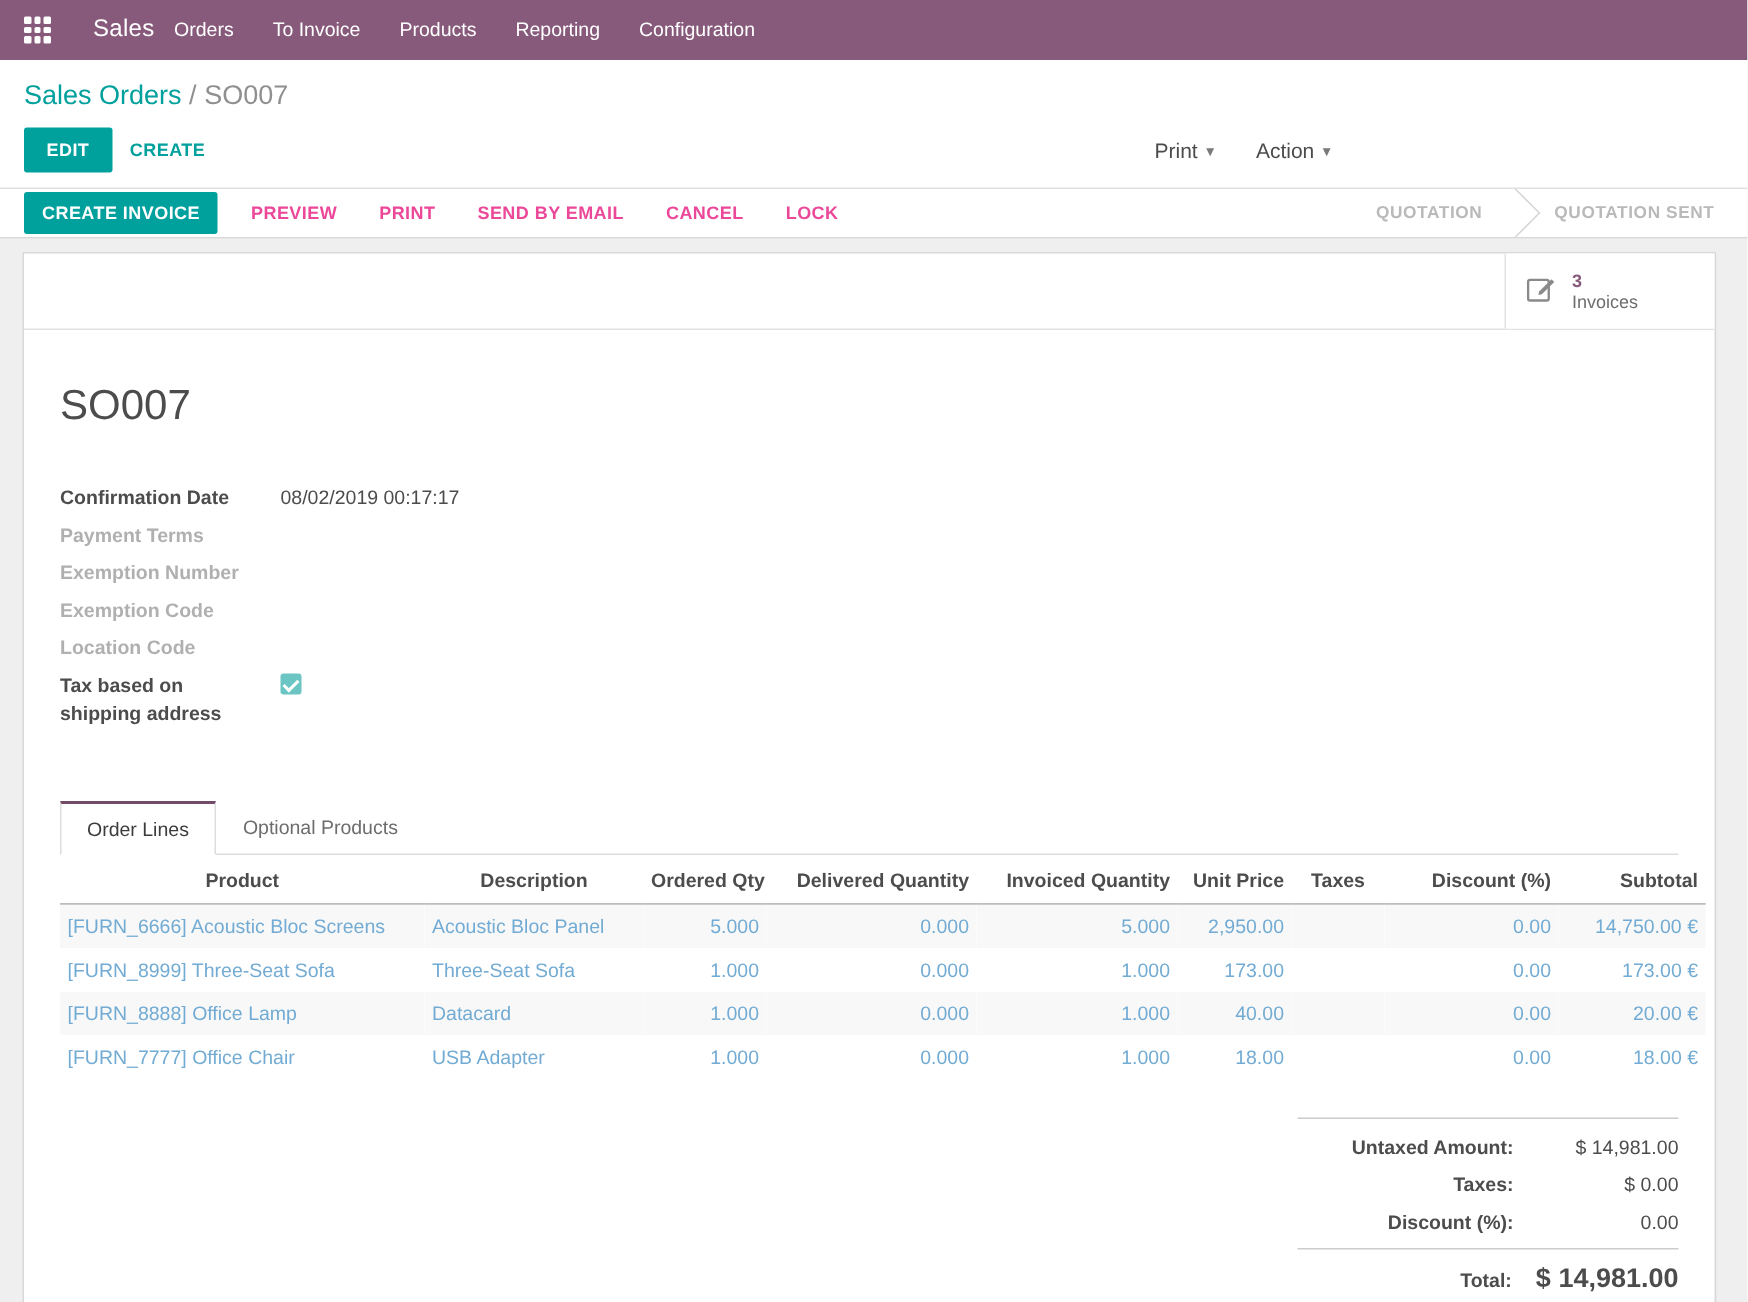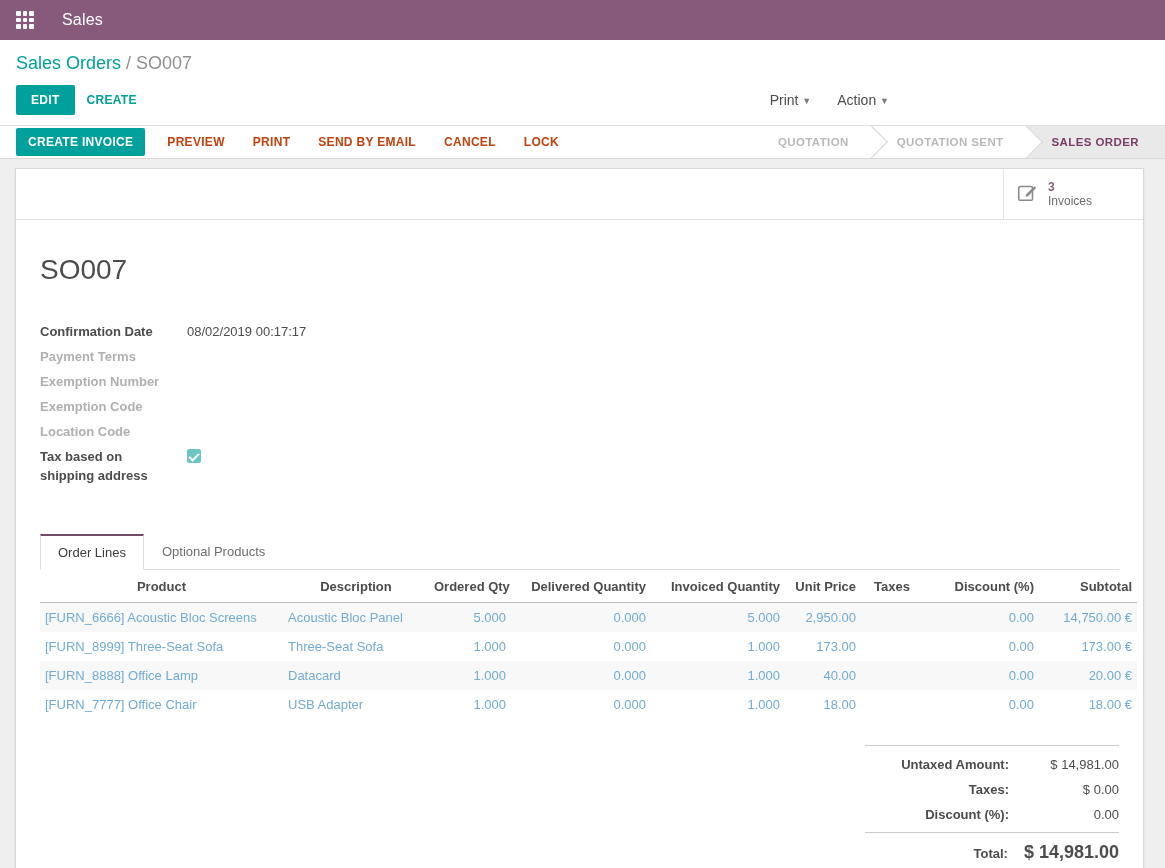--- a/index.html
+++ b/index.html
@@ -36,21 +36,21 @@
   .btn-link { color:#00a09d; padding:8px 12px; }
   .cp-right { margin-left:auto; margin-right:260px; display:flex; gap:26px; }
   .dropdown-toggle { font-size:14px; color:#4c4c4c; cursor:pointer; background:none; border:none;
     font-family:inherit; }
   .caret { font-size:9px; color:#7a7a7a; position:relative; top:-1px; }
 
   
   .statusbar { background:#fff; border-bottom:1px solid #d8d8d8; height:33px;
     display:flex; align-items:stretch; overflow:hidden; }
   .statusbar-left { display:flex; align-items:center; padding-left:16px; gap:4px; }
-  .sb-btn { font-size:12px; font-weight:bold; letter-spacing:.3px; color:#c2410c;
+  .sb-btn { font-size:12px; font-weight:bold; letter-spacing:.3px; color:#ec4899;
     padding:7px 12px; background:none; border:none; cursor:pointer; font-family:inherit; }
   .sb-btn.primary { background:#00a09d; color:#fff; border-radius:2px; margin-right:6px; }
   .stages { margin-left:auto; display:flex; align-items:stretch; }
   .stage { position:relative; display:flex; align-items:center; padding:0 22px 0 26px;
     font-size:11.5px; font-weight:bold; letter-spacing:.4px; color:#b9b9b9; cursor:pointer; }
   .stage::after { content:''; position:absolute; right:-12px; top:4px; width:23px; height:23px;
     transform:rotate(45deg); background:#fff; border-top:1px solid #d5d5d5;
     border-right:1px solid #d5d5d5; z-index:2; }
   .stage.active { background:#e9e9e9; color:#7a3d67; padding-right:26px; }
   .stage.active::after { display:none; }
@@ -119,20 +119,27 @@
       <span></span>
       <span></span>
       <span></span>
       <span></span>
       <span></span>
       <span></span>
       <span></span>
       <span></span>
   </div>
   <div class="navbar-brand">Sales</div>
+  <div class="navbar-menu">
+    <div class="menu-item">Orders</div>
+    <div class="menu-item">To Invoice</div>
+    <div class="menu-item">Products</div>
+    <div class="menu-item">Reporting</div>
+    <div class="menu-item">Configuration</div>
+  </div>
 </div>
 
 <div class="control-panel">
   <div class="breadcrumb">
     <span class="bc-parent">Sales Orders</span>
     <span class="bc-sep">/</span>
     <span class="bc-current">SO007</span>
   </div>
   <div class="cp-buttons">
     <button class="btn btn-primary">EDIT</button>
@@ -155,21 +162,20 @@
     <button class="sb-btn primary">CREATE INVOICE</button>
     <button class="sb-btn">PREVIEW</button>
     <button class="sb-btn">PRINT</button>
     <button class="sb-btn">SEND BY EMAIL</button>
     <button class="sb-btn">CANCEL</button>
     <button class="sb-btn">LOCK</button>
   </div>
   <div class="stages">
     <div class="stage">QUOTATION</div>
     <div class="stage">QUOTATION SENT</div>
-    <div class="stage active">SALES ORDER</div>
   </div>
 </div>
 
 <div class="sheet-wrap">
   <div class="sheet">
 
     <div class="button-box">
       <div class="smart-btn">
         <span class="icon">
           <svg width="22" height="22" viewBox="0 0 24 24" fill="none" stroke="#8a8a8a" stroke-width="1.7">

